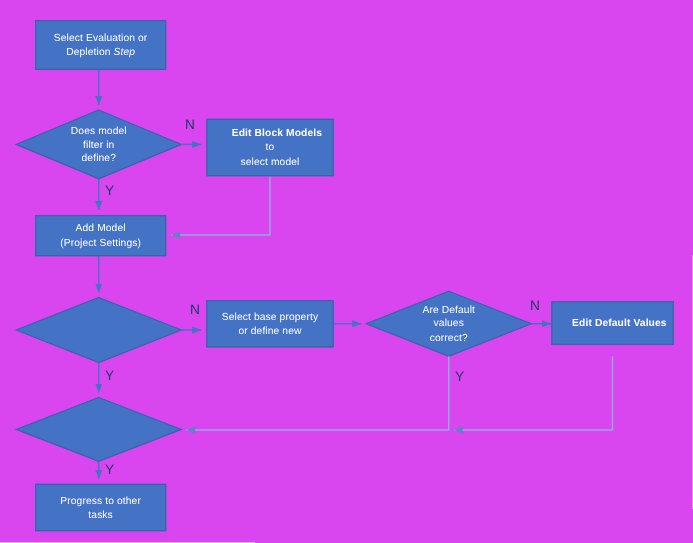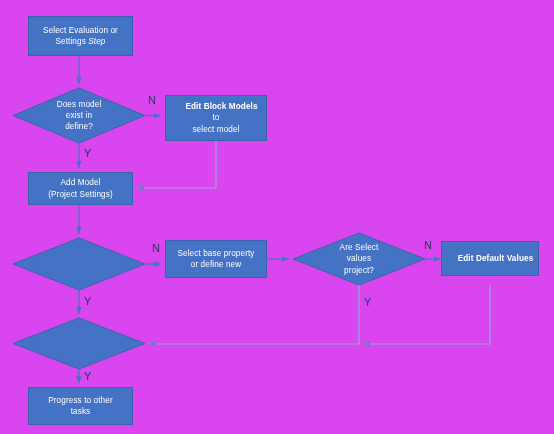--- a/index.html
+++ b/index.html
@@ -110,21 +110,21 @@
     <path d="M359,285 L359,344 L149,344" fill="none" stroke="#8FAADC" stroke-width="1.2" marker-end="url(#arrow-light)"></path>
 
     <path d="M490,285 L490,344 L363,344" fill="none" stroke="#8FAADC" stroke-width="1.2" marker-end="url(#arrow-light)"></path>
 
     <path d="M79,369 L79,383" fill="none" stroke="#4472C4" stroke-width="1.2" marker-end="url(#arrow-dark)"></path>
   </svg>
 
   <div class="node proc" style="left:28px; top:16px; width:105px; height:40px;">
     <div class="txt">
       <span>Select Evaluation or</span><br>
-      <span>Settings </span><span class="i">Step</span>
+      <span>Depletion </span><span class="i">Step</span>
     </div>
   </div>
 
   <div class="node proc" style="left:165px; top:95px; width:102px; height:46px;">
     <div class="txt">
       <span class="b">Edit Block Models</span><span> to</span><br>
       <span>select model</span>
     </div>
   </div>
 
@@ -151,31 +151,31 @@
   <div class="node proc" style="left:28px; top:387px; width:105px; height:38px;">
     <div class="txt">
       <span>Progress to other</span><br>
       <span>tasks</span>
     </div>
   </div>
 
   <div class="node dec" style="left:13px; top:88px; width:132px; height:55px;">
     <div class="diamond-label">
       <span>Does model</span><br>
-      <span>exist in</span><br>
+      <span>filter in</span><br>
       <span>define?</span>
     </div>
   </div>
 
 
   <div class="node dec" style="left:293px; top:233px; width:132px; height:52px;">
     <div class="diamond-label">
-      <span>Are Select</span><br>
+      <span>Are Default</span><br>
       <span>values</span><br>
-      <span>project?</span>
+      <span>correct?</span>
     </div>
   </div>
 
 
   <div class="edge-label" style="left:148px; top:95px;">N</div>
 
   <div class="edge-label" style="left:84px; top:148px;">Y</div>
 
   <div class="edge-label" style="left:152px; top:243px;">N</div>
 

